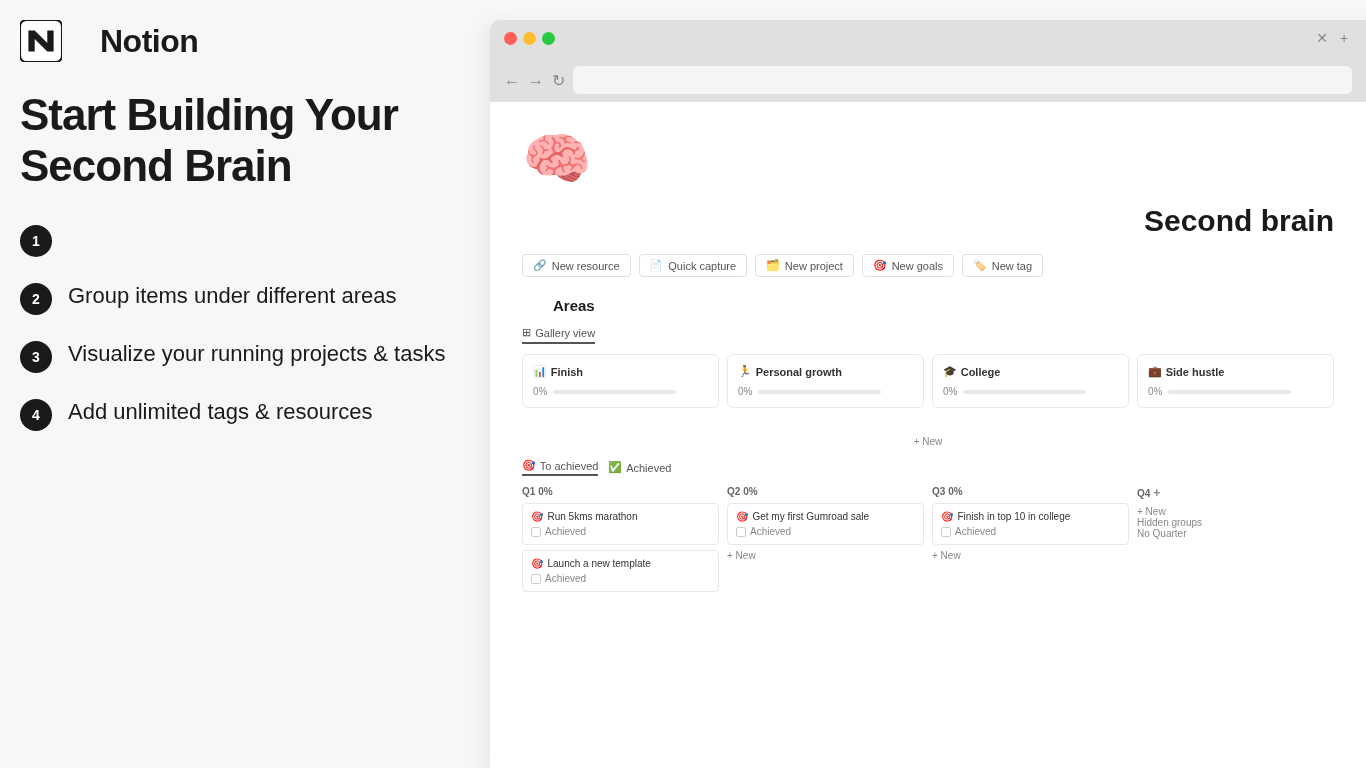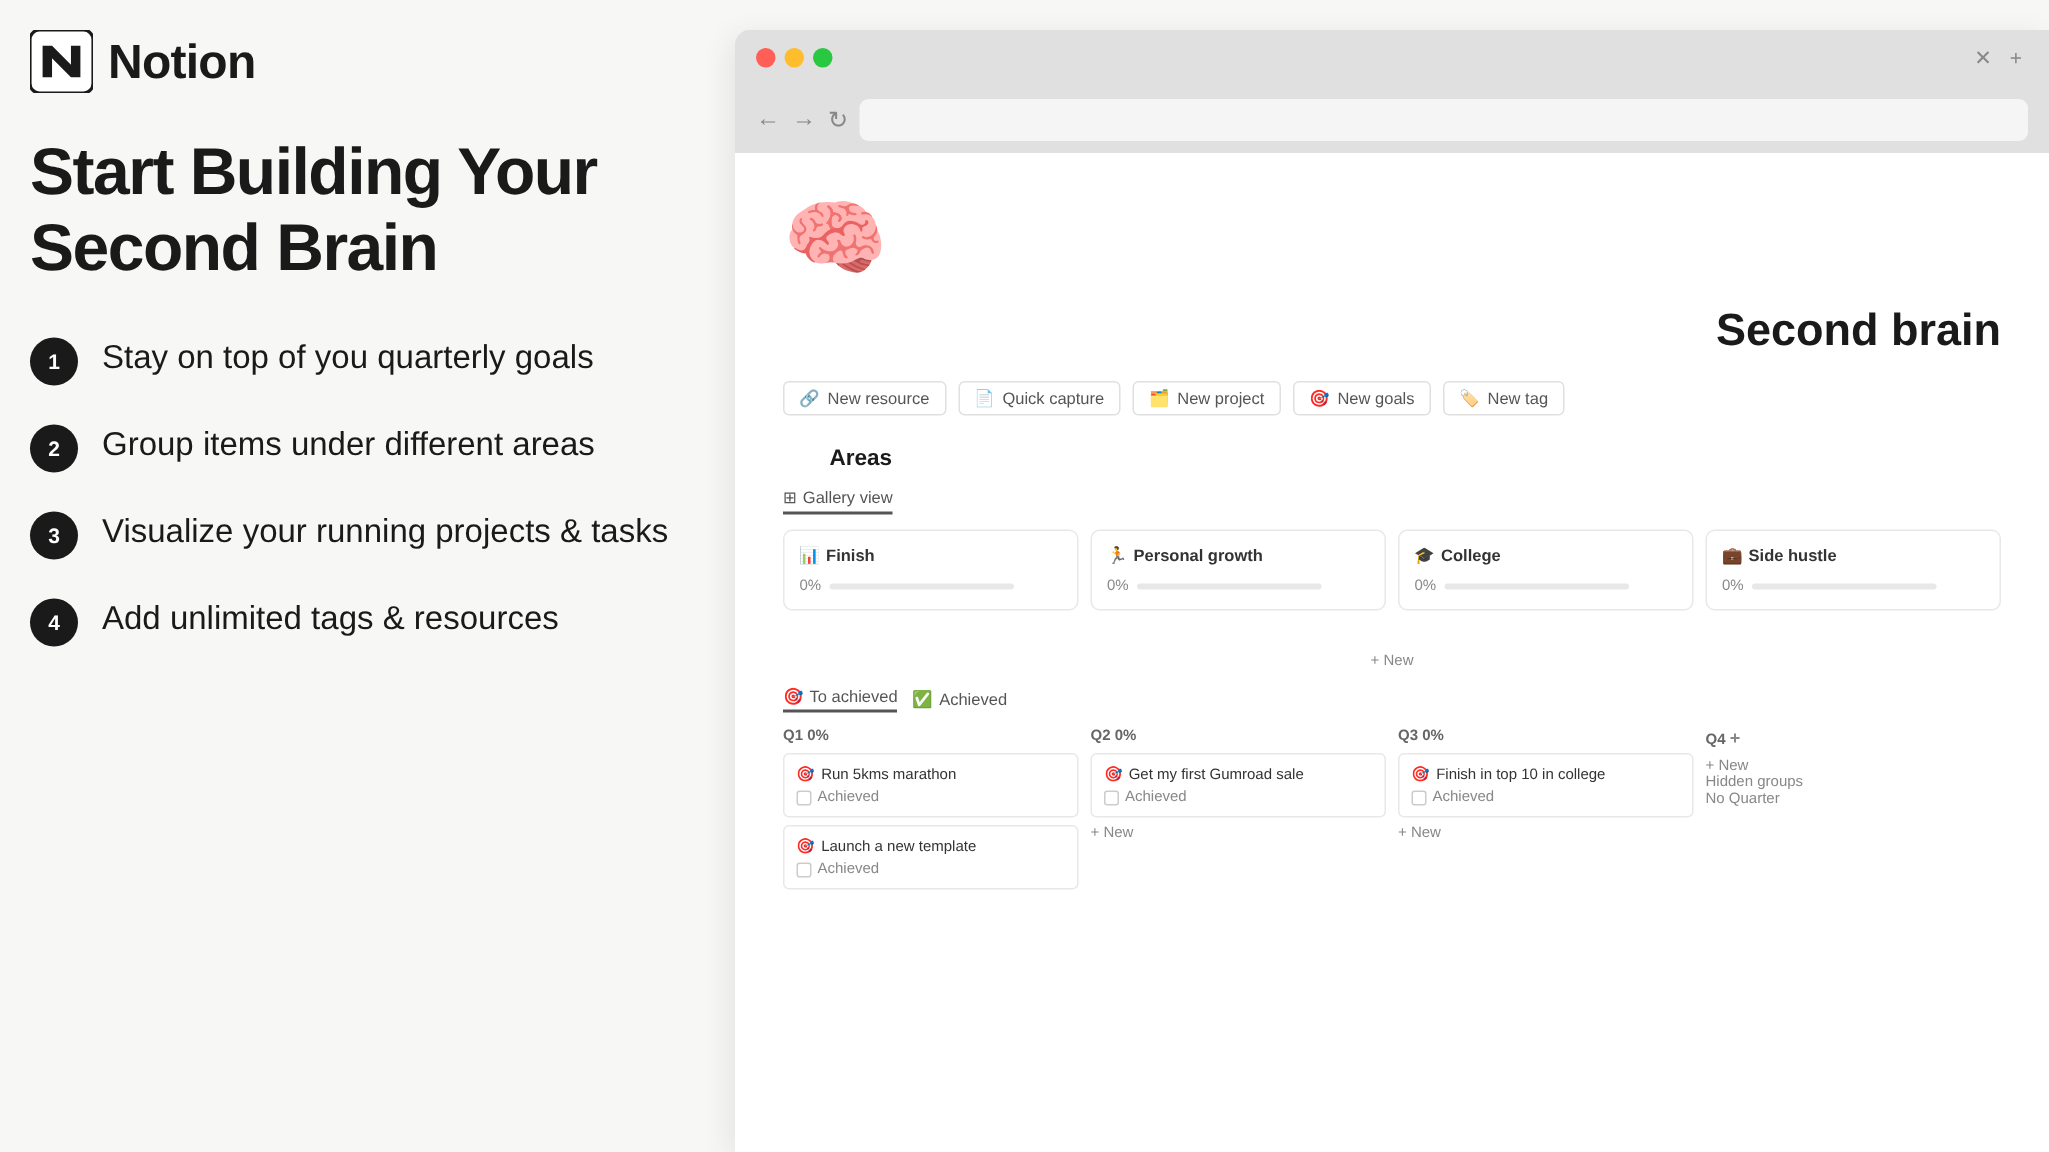--- a/index.html
+++ b/index.html
@@ -30,20 +30,21 @@
     }
     .logo-icon {
       width: 42px;
       height: 42px;
     }
     .logo-text {
       font-size: 32px;
       font-weight: 700;
       color: #1a1a1a;
       letter-spacing: -0.5px;
+      margin-left: 28px;
     }
 
     .headline {
       font-size: 44px;
       font-weight: 800;
       color: #1a1a1a;
       line-height: 1.15;
       margin-bottom: 32px;
       letter-spacing: -1px;
     }
@@ -378,21 +379,20 @@
       <path d="M8 10 L8 30 L14 30 L14 18 L26 30 L32 30 L32 10 L26 10 L26 22 L14 10 Z" fill="#1a1a1a"></path>
     </svg>
     <span class="logo-text">Notion</span>
   </div>
 
   <h1 class="headline">Start Building Your Second Brain</h1>
 
   <div class="feature-list">
     <div class="feature-item">
       <div class="feature-number">1</div>
-      <span class="feature-text">Stay on top of you quarterly goals</span>
     </div>
     <div class="feature-item">
       <div class="feature-number">2</div>
       <span class="feature-text">Group items under different areas</span>
     </div>
     <div class="feature-item">
       <div class="feature-number">3</div>
       <span class="feature-text">Visualize your running projects &amp; tasks</span>
     </div>
     <div class="feature-item">

